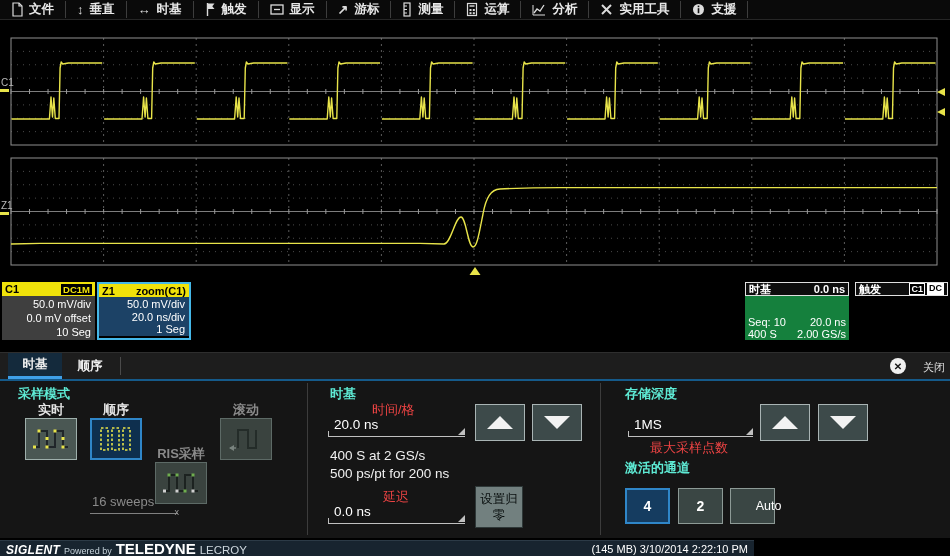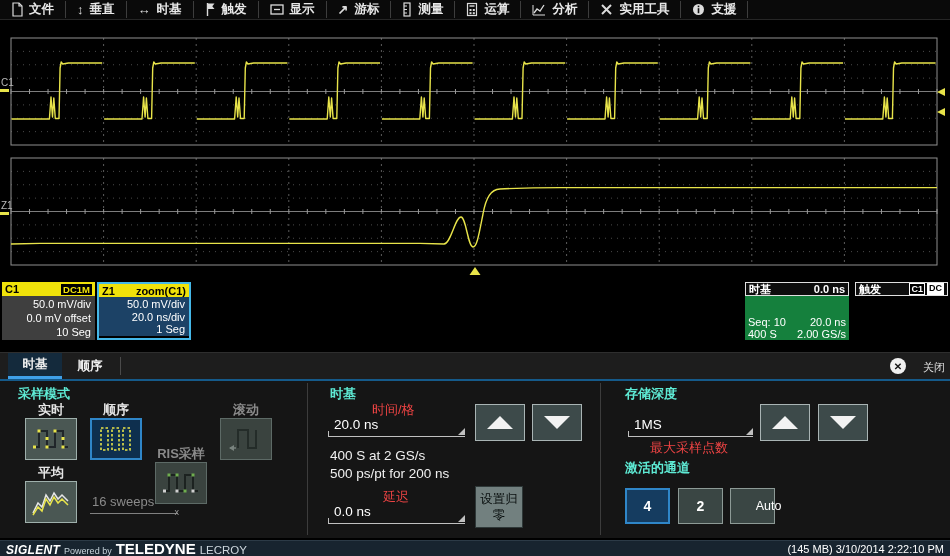--- a/index.html
+++ b/index.html
@@ -87,21 +87,21 @@
   .zero-btn { position:absolute; left:475px; top:133px; width:48px; height:42px; background:#72807f;
               border:1px solid #2e3838; color:#0a0f0f; font-size:12.5px; line-height:1.3;
               display:flex; align-items:center; justify-content:center; text-align:center; padding:0 2px; }
 
   .ch-btn { position:absolute; top:135px; width:45px; height:36px; background:#3a4644; border:1px solid #8d9a96;
             color:#fff; font-size:14px; font-weight:bold; display:flex; align-items:center; justify-content:center; }
   .ch-btn.sel { background:#153c60; border:2px solid #2f86c8; }
   .ch-auto { font-size:12.5px; font-weight:normal;padding-left:32px; }
 
   
-  .statusbar { position:absolute; top:540px; left:0; width:950px; height:16px; background:#18242f;
+  .statusbar { position:absolute; top:540px; left:0; width:754px; height:16px; background:#18242f;
                display:flex; align-items:center; justify-content:space-between; padding:0 6px;
                color:#fff; font-size:11px; border-top:1px solid #2c3a46; }
   .brandline { display:flex; align-items:baseline; gap:4px; }
   .brand { font-weight:bold; font-style:italic; font-size:12px; letter-spacing:.3px; }
   .powered { font-size:9px; color:#c8d4dc; }
   .vendor1 { font-weight:bold; font-size:15px; }
   .vendor2 { font-size:11.5px; color:#cdd6dd; }
 </style>
 </head>
 <body>
@@ -491,29 +491,20 @@
       <div class="mode-label dis">滚动</div>
       <button class="mode-btn dis">
         <svg width="40" height="32" viewBox="0 0 40 32">
           <polyline points="12,25 12,7 22,7 22,25 30,25 30,7" fill="none" stroke="#242c29" stroke-width="2"></polyline>
           <line x1="4" y1="25" x2="12" y2="25" stroke="#79837f" stroke-width="1.5" stroke-dasharray="2,2"></line>
           <polygon points="3,25 8,22 8,28" fill="#79837f"></polygon>
         </svg>
       </button>
     </div>
 
-    <div class="mode" style="left:25px; top:111px;">
-      <div class="mode-label">平均</div>
-      <button class="mode-btn">
-        <svg width="42" height="34" viewBox="0 0 42 34">
-          <polyline points="3,28 8,18 12,22 16,10 20,16 24,8 28,14 32,10 38,16" fill="none" stroke="#e6e6e6" stroke-width="1.5"></polyline>
-          <polyline points="3,30 8,22 12,26 16,14 20,20 24,12 28,18 32,14 38,20" fill="none" stroke="#e8e44a" stroke-width="1.5"></polyline>
-        </svg>
-      </button>
-    </div>
 
     <div class="sweeps">
       <span>16 sweeps</span>
       <span class="xmark">x</span>
     </div>
 
     <div class="vdiv" style="left:307px;"></div>
 
     <div class="sec-h" style="left:330px; top:32px;">时基</div>
     <div class="flabel" style="left:372px; top:48px;">时间/格</div>

